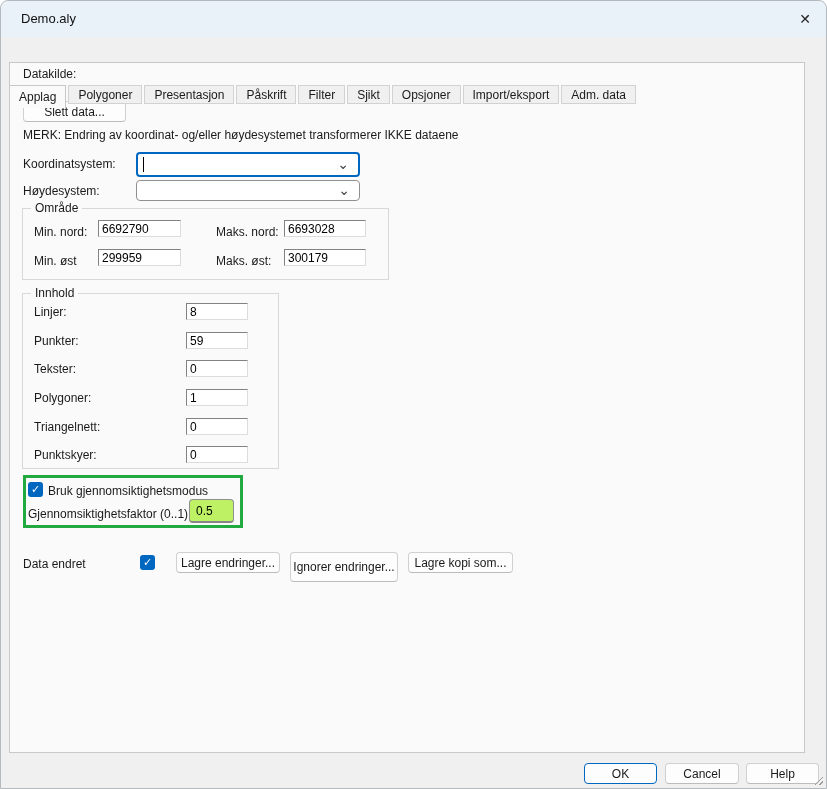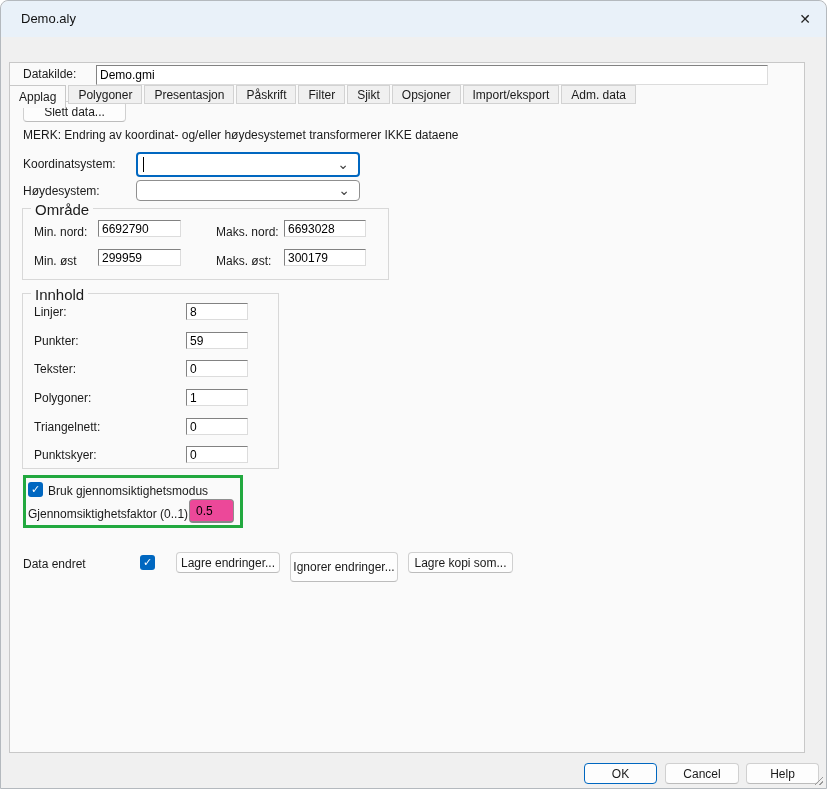--- a/index.html
+++ b/index.html
@@ -40,29 +40,29 @@
 
   
   .combo { position:absolute; background:#fff; border-radius:4px; display:flex; align-items:center; }
   .combo .chevron { position:absolute; right:9px; top:50%; transform:translateY(-58%); font-size:14px; color:#454545; }
   #combo-koord { border:2px solid var(--accent, #0067c0); }
   #combo-hoyde { border:1px solid #8f8f8f; }
   .caret { position:absolute; left:5px; top:3px; width:1px; height:15px; background:#000; }
 
   
   .groupbox { position:absolute; border:1px solid #d8d8d8; background:transparent; }
-  .group-label { position:absolute; font-size:15px; background:#fafafa; padding:0 4px; white-space:nowrap; }
+  .group-label { position:absolute; font-size:12px; background:#fafafa; padding:0 4px; white-space:nowrap; }
 
   
   .checkbox { position:absolute; width:15px; height:15px; background:var(--accent, #0067c0); border-radius:3px; display:flex; align-items:center; justify-content:center; }
   .checkbox .check { color:#fff; font-size:11px; line-height:1; }
 
   
   #highlight-box { position:absolute; left:22px; top:474px; width:220px; height:53px; border:3px solid var(--green, #22a93f); pointer-events:none; }
-  #factor-input { position:absolute; left:188px; top:498px; width:45px; height:24px; background:#ec4899; border:1px solid #8f8f8f; border-bottom:2px solid #868686; border-radius:4px; font-size:12px; padding:2px 6px; outline:none; font-family:"Liberation Sans", sans-serif; }
+  #factor-input { position:absolute; left:188px; top:498px; width:45px; height:24px; background:#bef264; border:1px solid #8f8f8f; border-bottom:2px solid #868686; border-radius:4px; font-size:12px; padding:2px 6px; outline:none; font-family:"Liberation Sans", sans-serif; }
 
   
   #grip { position:absolute; right:3px; bottom:3px; width:11px; height:11px;
     background:repeating-linear-gradient(-45deg, transparent 0 2px, #9a9a9a 2px 3px);
     clip-path:polygon(100% 0, 100% 100%, 0 100%); }
 </style>
 </head>
 <body>
 
 <div id="window">
@@ -80,21 +80,20 @@
     <div class="tab">Filter</div>
     <div class="tab">Sjikt</div>
     <div class="tab">Opsjoner</div>
     <div class="tab">Import/eksport</div>
     <div class="tab">Adm. data</div>
   </div>
 
   <div id="page"></div>
 
   <div class="label" style="left:22px; top:66px;">Datakilde:</div>
-  <input class="classic-field" style="left: 95px; top: 64px; width: 672px; height: 20px;" value="Demo.gmi">
 
   <div class="w11-btn" style="left:22px; top:100px; width:103px; height:21px;">Slett data...</div>
 
   <div class="label" style="left:22px; top:127px;">MERK: Endring av koordinat- og/eller høydesystemet transformerer IKKE dataene</div>
 
   <div class="label" style="left:22px; top:156px;">Koordinatsystem:</div>
   <div class="combo" id="combo-koord" style="left:135px; top:151px; width:224px; height:25px;">
     <div class="caret"></div>
     <span class="chevron">⌄</span>
   </div>

